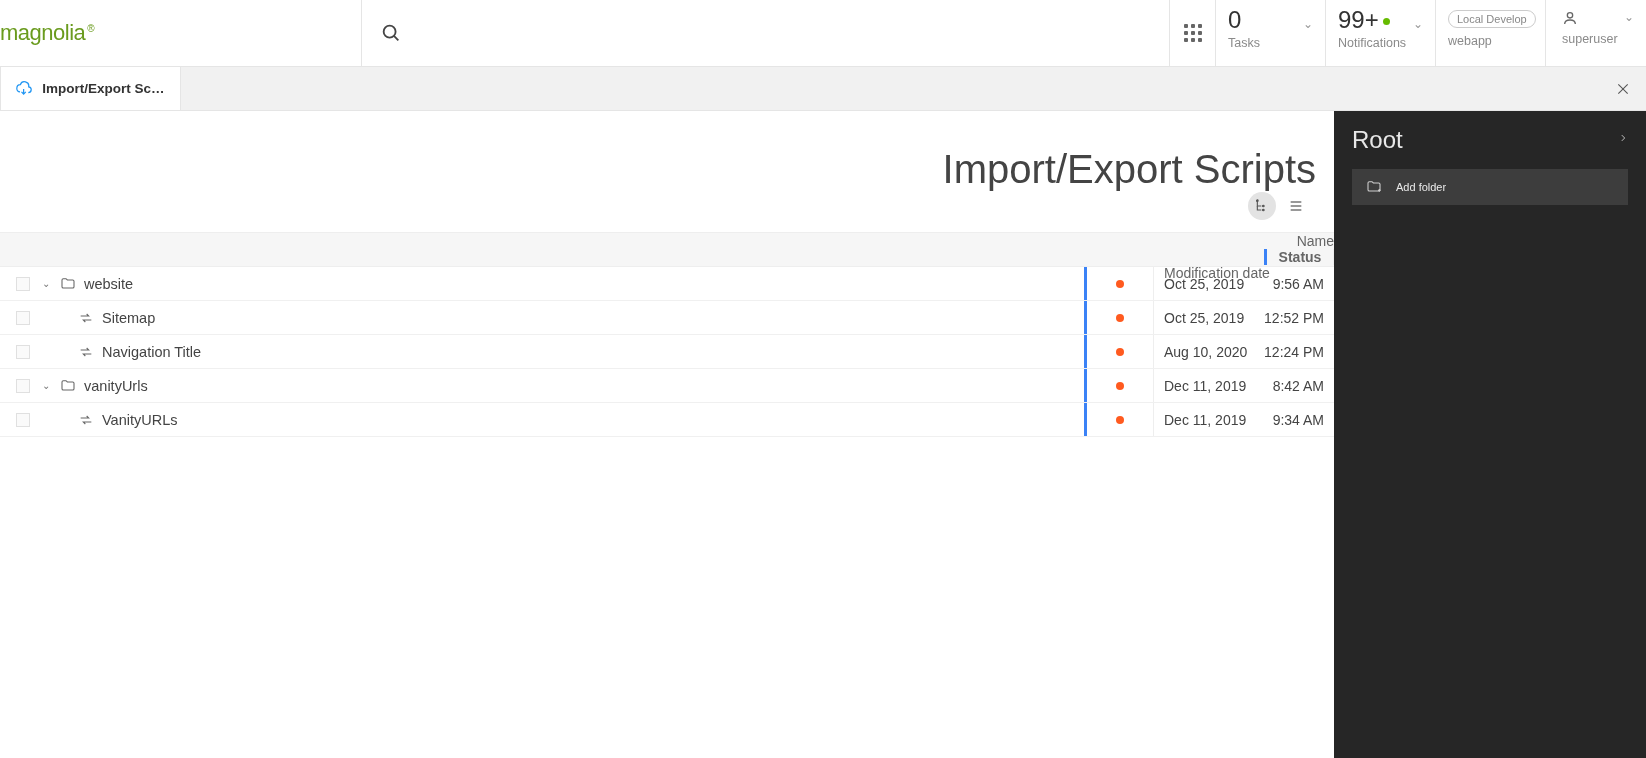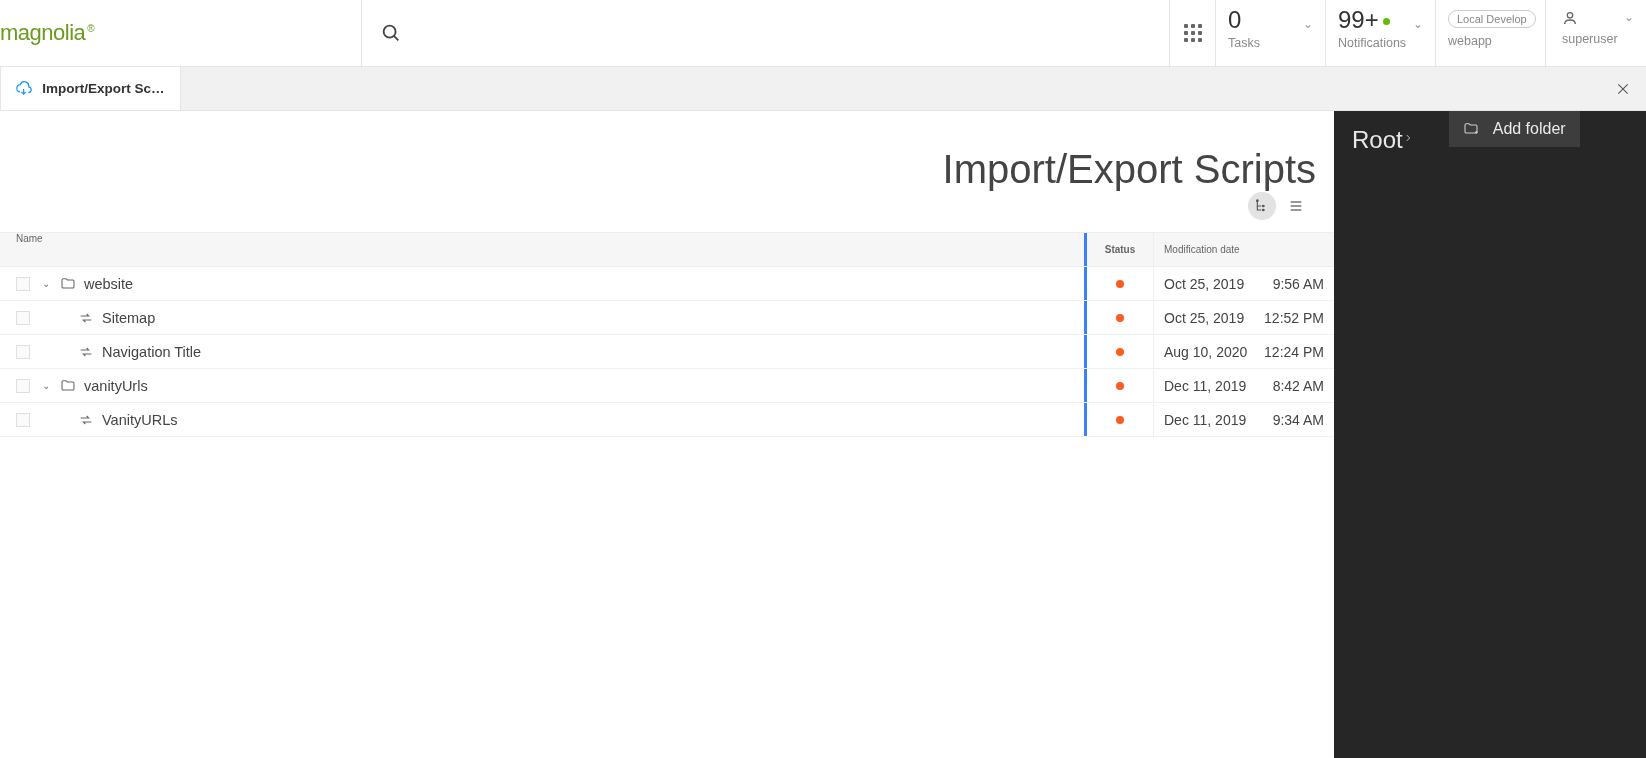--- a/index.html
+++ b/index.html
@@ -46,40 +46,40 @@
   
   .workspace { flex:1; display:flex; min-height:0;}
   .main { flex:1; display:flex; flex-direction:column; min-width:0;}
   .page-title-zone { padding:36px 18px 10px 18px; display:flex; align-items:flex-end; justify-content:space-between; border-bottom:1px solid #eee;flex-direction:column;}
   .page-title { font-size:40px; font-weight:300; color:#444;}
   .view-toggles { display:flex; gap:6px; padding-right:6px; padding-bottom:2px;}
   .vt { width:28px; height:28px; display:flex; align-items:center; justify-content:center; border-radius:50%; color:#555;}
   .vt.active { background:#e3e3e3;}
 
   
-  .thead { display:flex; height:34px; background:#f6f6f6; border-bottom:1px solid #eee; font-size:10px; color:#666; align-items:flex-start;}
+  .thead { display:flex; height:34px; background:#f6f6f6; border-bottom:1px solid #eee; font-size:14px; color:#666; align-items:flex-end;flex-direction:column;}
   .col-name { flex:1; padding-left:16px;}
   .col-status { width:70px; text-align:center; border-left:3px solid #3b82f6; border-right:1px solid #eee; height:100%; display:flex; align-items:center; justify-content:center;font-weight:bold;}
   .col-mod { width:180px; padding:0 10px; height:100%; display:flex; align-items:center; justify-content:flex-end;}
 
   .trow { display:flex; height:34px; border-bottom:1px solid #f0f0f0; align-items:center; font-size:14.5px; color:#444;}
   .trow .col-name { display:flex; align-items:center; gap:8px; }
   .cb { width:14px; height:14px; border:1px solid #e0e0e0; background:#fafafa; flex:none; margin-right:4px;}
   .caret { width:10px; color:#777; font-size:10px; cursor:pointer;} .spacer1 { width:28px;}
   .ricon { width:16px; height:16px; color:#666;}
   .status-dot { width:8px; height:8px; border-radius:50%; background:#ff5a1f; display:inline-block;}
   .moddate { display:flex; justify-content:space-between; width:100%; font-size:14px; color:#444;}
   .moddate .t { color:#444; }
 
   
-  .actions { width:312px; background:#262626; color:#fff; display:flex; flex-direction:row;}
+  .actions { width:312px; background:#262626; color:#fff; display:flex; flex-direction:column;}
   .actions-head { height:58px; display:flex; align-items:center; justify-content:space-between; padding:0 18px;}
   .actions-title { font-size:24px; font-weight:300; color:#e8e8e8;}
   .actions-chev { color:#ccc;}
-  .action-item { margin:0 18px; height:36px; background:#3d3d3d; display:flex; align-items:center; gap:14px; padding:0 14px; font-size:16px; color:#eaeaea; cursor:pointer;}
+  .action-item { margin:0 18px; height:36px; background:#3d3d3d; display:flex; align-items:center; gap:14px; padding:0 14px; font-size:11px; color:#eaeaea; cursor:pointer;}
   .action-item svg { width:16px; height:16px; color:#d0d0d0;}
 
 </style>
 </head>
 <body>
 
 <div class="topbar">
   <div class="logo-zone">
     <span class="logo">
       <span>magnolia</span><span class="dot">®</span>

